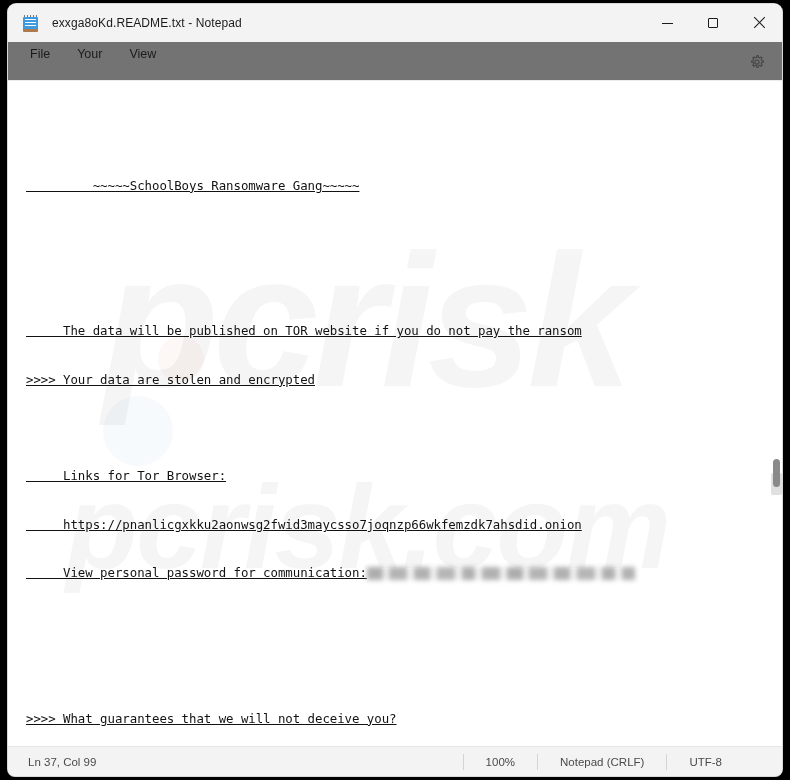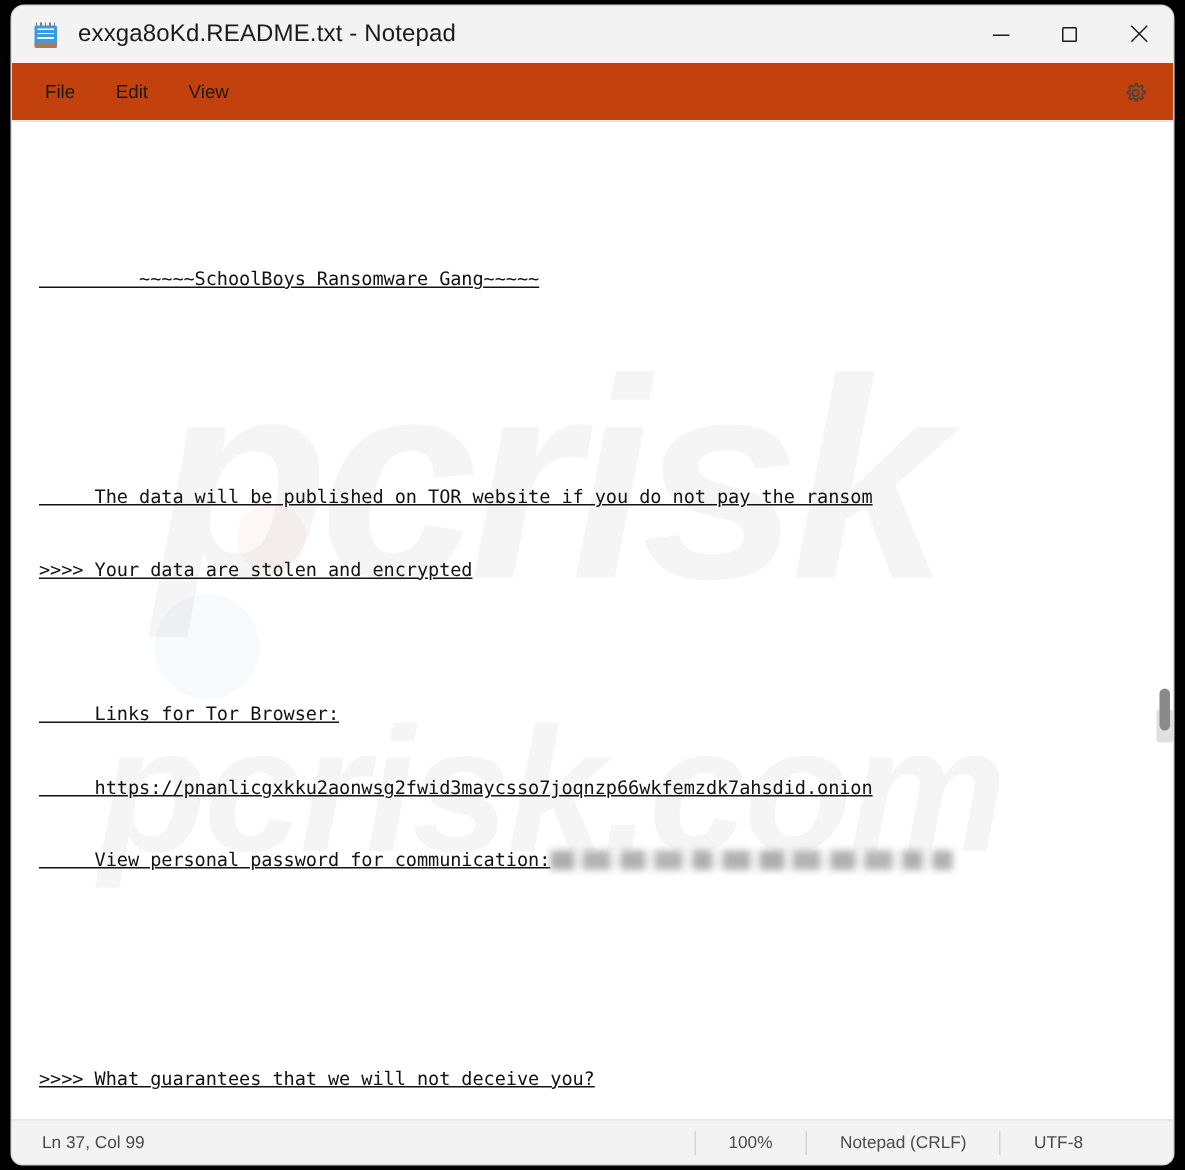--- a/index.html
+++ b/index.html
@@ -70,21 +70,21 @@
     position: absolute;
     left: 2px; top: 0px;
     width: 13px; height: 3px;
     background: repeating-linear-gradient(
       to right,
       #7a7a7a 0px, #7a7a7a 1px,
       transparent 1px, transparent 3px);
   }
   #window-title {
     margin-left: 13px;
-    font-size: 16px;
+    font-size: 12px;
     color: #1b1b1b;
     letter-spacing: 0.1px;
     white-space: nowrap;
   }
   #window-controls {
     position: absolute;
     right: 0; top: 0;
     height: 38px;
     display: flex;
   }
@@ -117,23 +117,23 @@
     width: 15px; height: 1px;
     background: #1b1b1b;
   }
   .glyph-close::before { transform: rotate(45deg); }
   .glyph-close::after  { transform: rotate(-45deg); }
 
   
   #menu-bar {
     height: 39px;
     flex: 0 0 39px;
-    background: #c2410c;
-    display: flex;
-    align-items: center;
+    background: #737373;
+    display: flex;
+    align-items: flex-start;
     position: relative;
     border-bottom: 1px solid #ececec;
   }
   .menu-item {
     font-size: 12.5px;
     color: #1b1b1b;
     padding: 5px 11px;
     margin-left: 5px;
     border-radius: 4px;
     cursor: default;
@@ -325,21 +325,21 @@
         <span class="glyph-max"></span>
       </div>
       <div class="win-btn close-btn">
         <span class="glyph-close"></span>
       </div>
     </div>
   </div>
 
   <div id="menu-bar">
     <div class="menu-item">File</div>
-    <div class="menu-item">Edit</div>
+    <div class="menu-item">Your</div>
     <div class="menu-item">View</div>
 
     <div id="settings-button">
       <svg width="16" height="16" viewBox="0 0 16 16">
         <g fill="none" stroke="#444444" stroke-width="1.05">
           <circle cx="8" cy="8" r="2.1"></circle>
           <path d="M8 1.6 L9.0 1.6 L9.3 3.3 L10.6 3.85 L12.0 2.85 L13.15 4.0 L12.15 5.4 L12.7 6.7 L14.4 7.0 L14.4 8.1 L12.7 8.4 L12.15 9.7 L13.15 11.1 L12.0 12.25 L10.6 11.25 L9.3 11.8 L9.0 13.5 L7.9 13.5 L7.6 11.8 L6.3 11.25 L4.9 12.25 L3.75 11.1 L4.75 9.7 L4.2 8.4 L2.5 8.1 L2.5 7.0 L4.2 6.7 L4.75 5.4 L3.75 4.0 L4.9 2.85 L6.3 3.85 L7.6 3.3 Z"></path>
         </g>
       </svg>
     </div>

